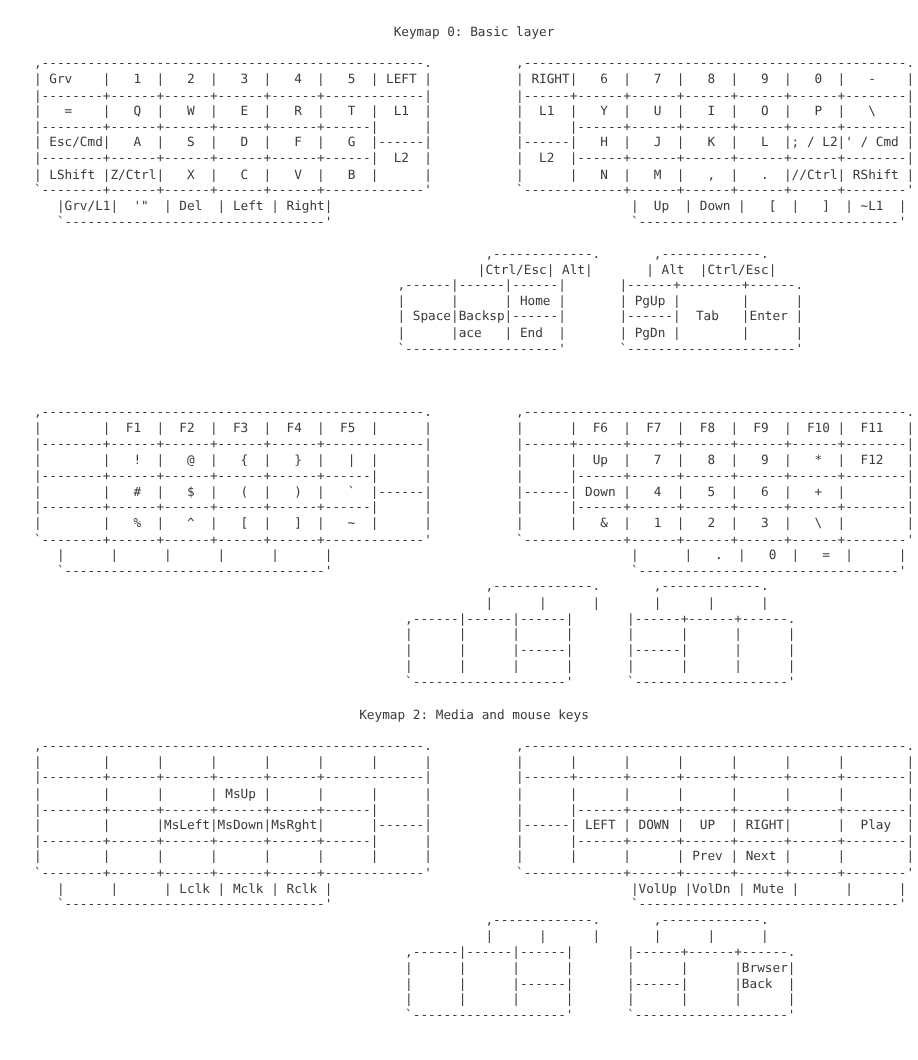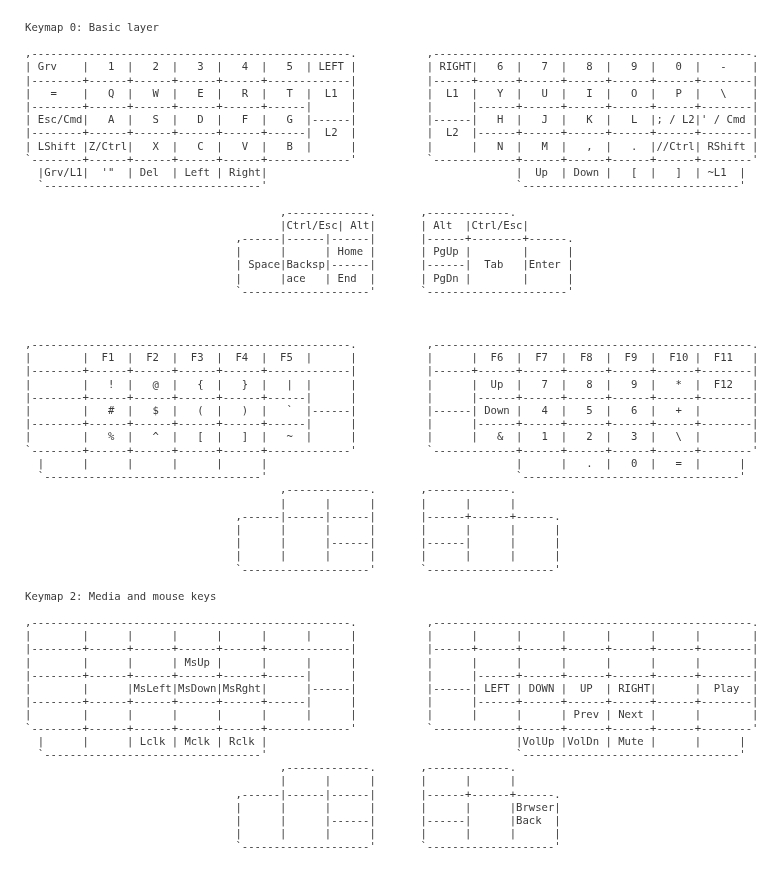--- a/index.html
+++ b/index.html
@@ -15,20 +15,21 @@
   .page {
     padding: 21px 0 0 25px;
     color: #3a3a3a;
   }
   .km-title, .km-ascii {
     font-family: "DejaVu Sans Mono", "Liberation Mono", monospace;
     font-size: 10.6px;
     line-height: 13.2px;
     white-space: pre;
     color: #3a3a3a;
+    text-align: center;
   }
   .km-ascii {
     margin: 13px 0 0 0;
   }
   .km-0 { margin-bottom: 40px; }
   .km-1 { margin-bottom: 14px; }
   .km-2 { margin-bottom: 12px; }
 </style>
 </head>
 <body>

